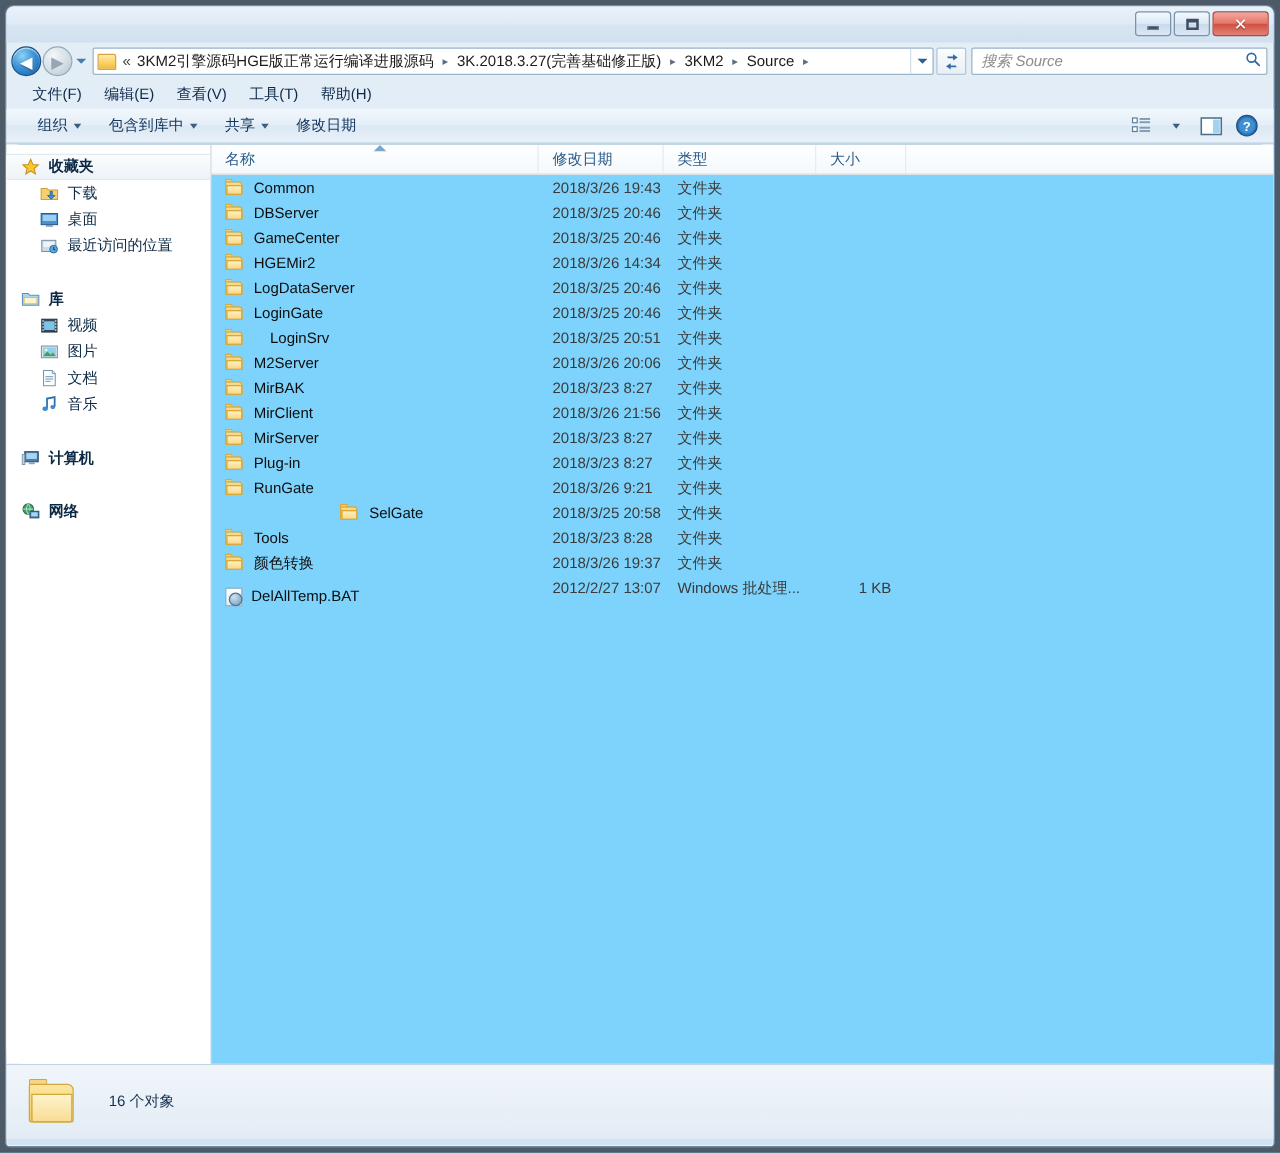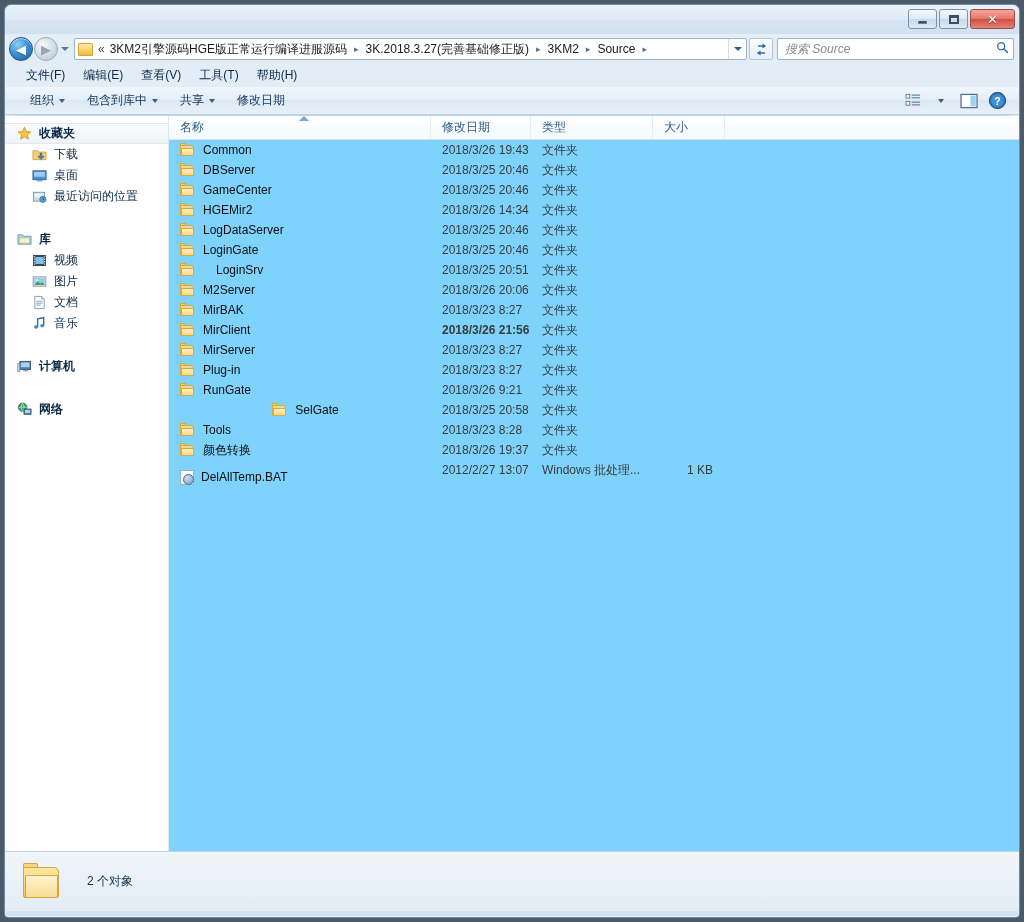--- a/index.html
+++ b/index.html
@@ -708,21 +708,21 @@
           </div>
           <div class="row">
             <div class="cell-name" style="width: 262px;">
               <span class="folder-ico">
                 <span class="tab"></span>
                 <span class="back"></span>
                 <span class="front"></span>
               </span>
               <span>MirClient</span>
             </div>
-            <div class="cell-date" style="width: 100px; font-weight: bold;">2018/3/26 21:56</div>
+            <div class="cell-date" style="width: 100px;">2018/3/26 21:56</div>
             <div class="cell-type" style="width: 122px;">文件夹</div>
             <div class="cell-size" style="width: 72px;"></div>
           </div>
           <div class="row">
             <div class="cell-name" style="width: 262px;">
               <span class="folder-ico">
                 <span class="tab"></span>
                 <span class="back"></span>
                 <span class="front"></span>
               </span>
@@ -809,16 +809,16 @@
         </div>
     </div>
   </div>
 
   <div id="statusbar">
     <div id="status-folder-ico">
       <span class="stab"></span>
         <span class="sback"></span>
         <span class="sfront"></span>
     </div>
-    <div id="status-text">2 个对象</div>
+    <div id="status-text">16 个对象</div>
   </div>
 
 </div>
 
 </body></html>

